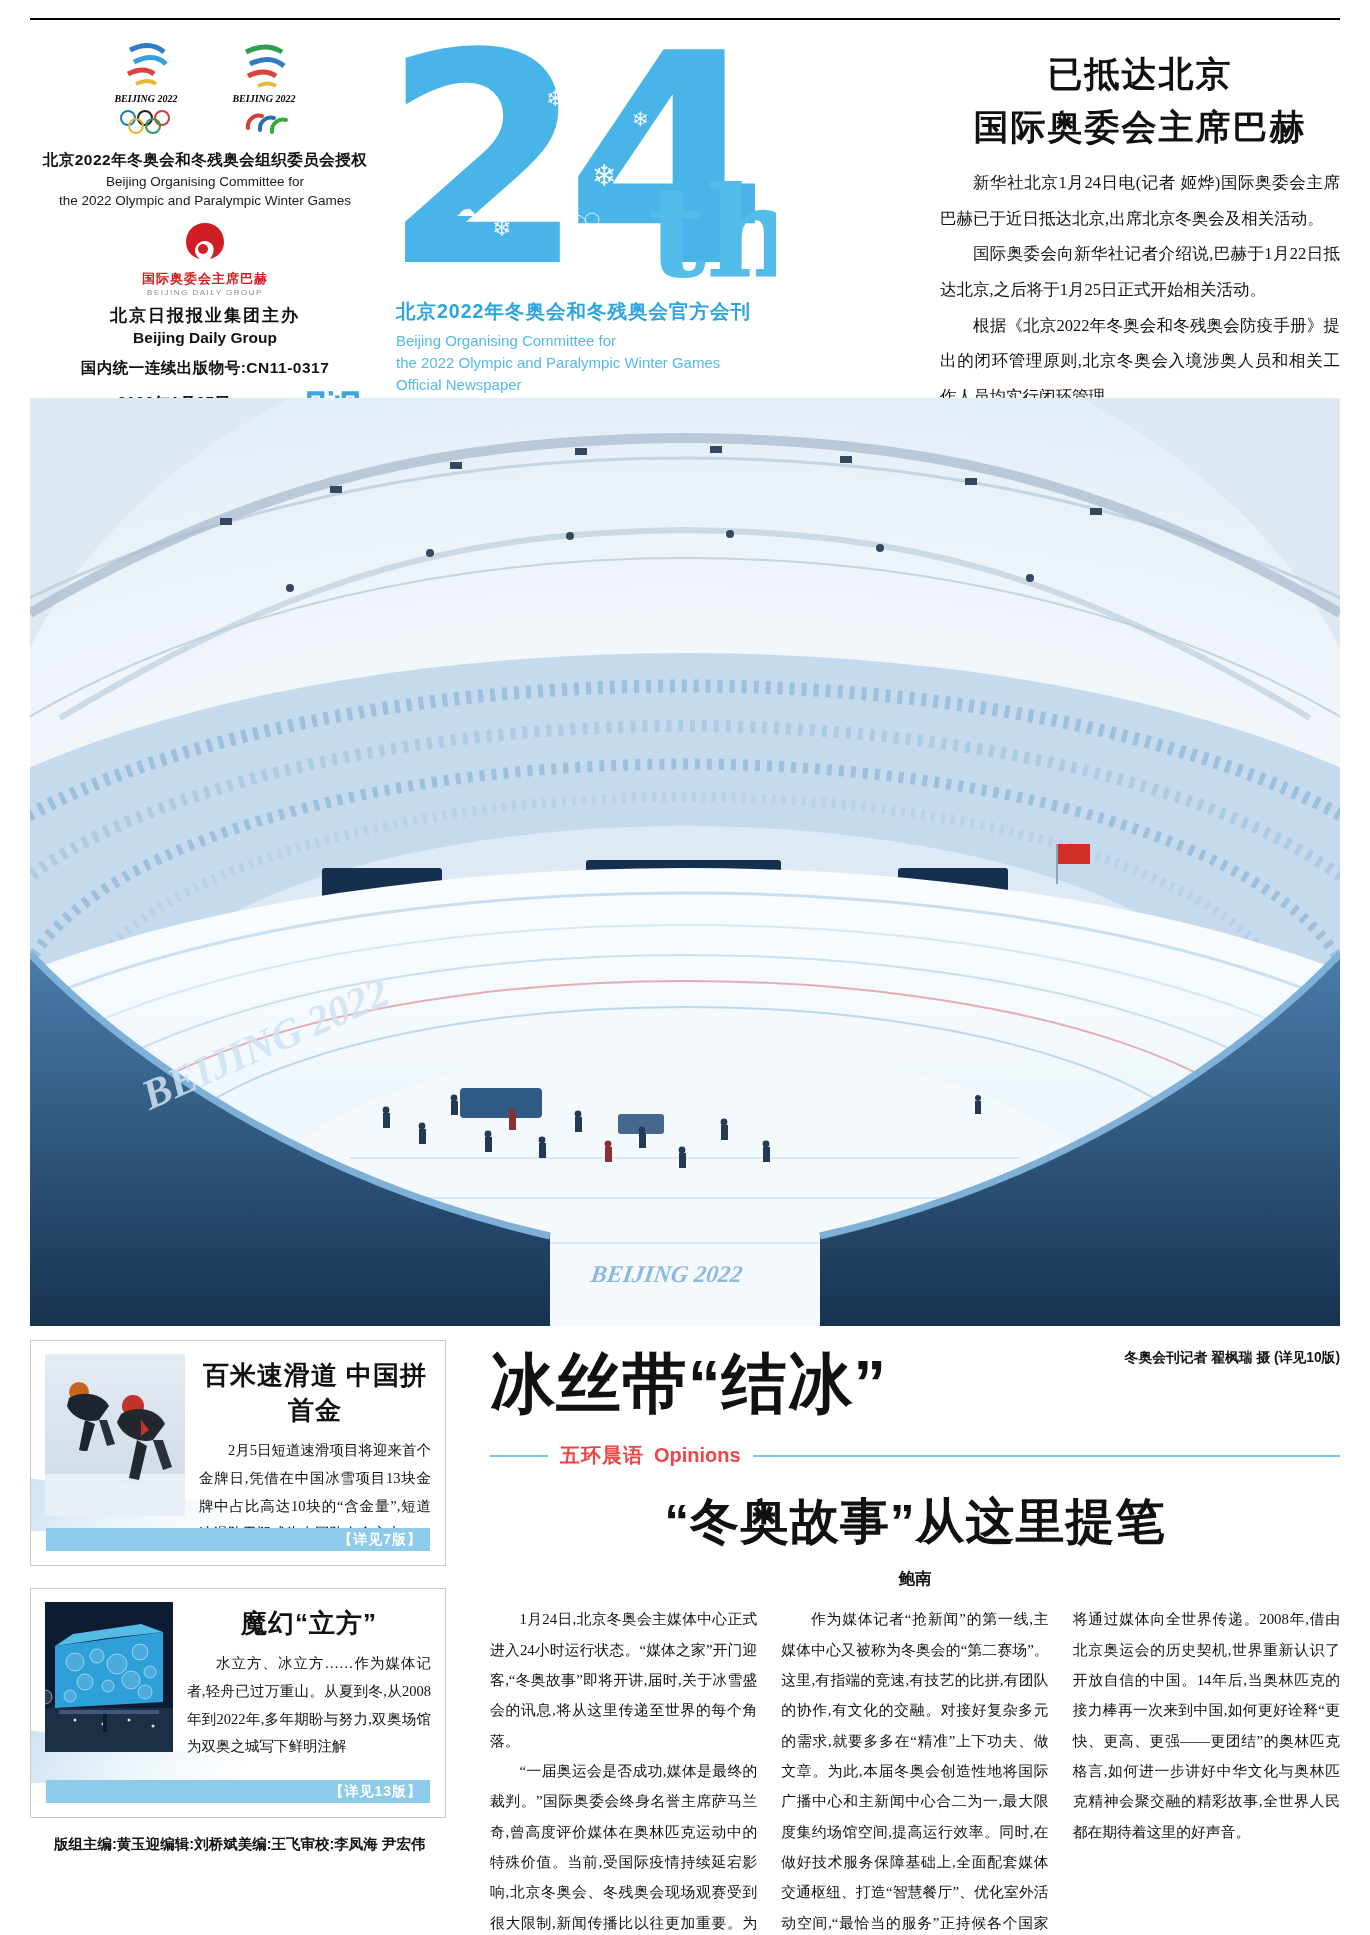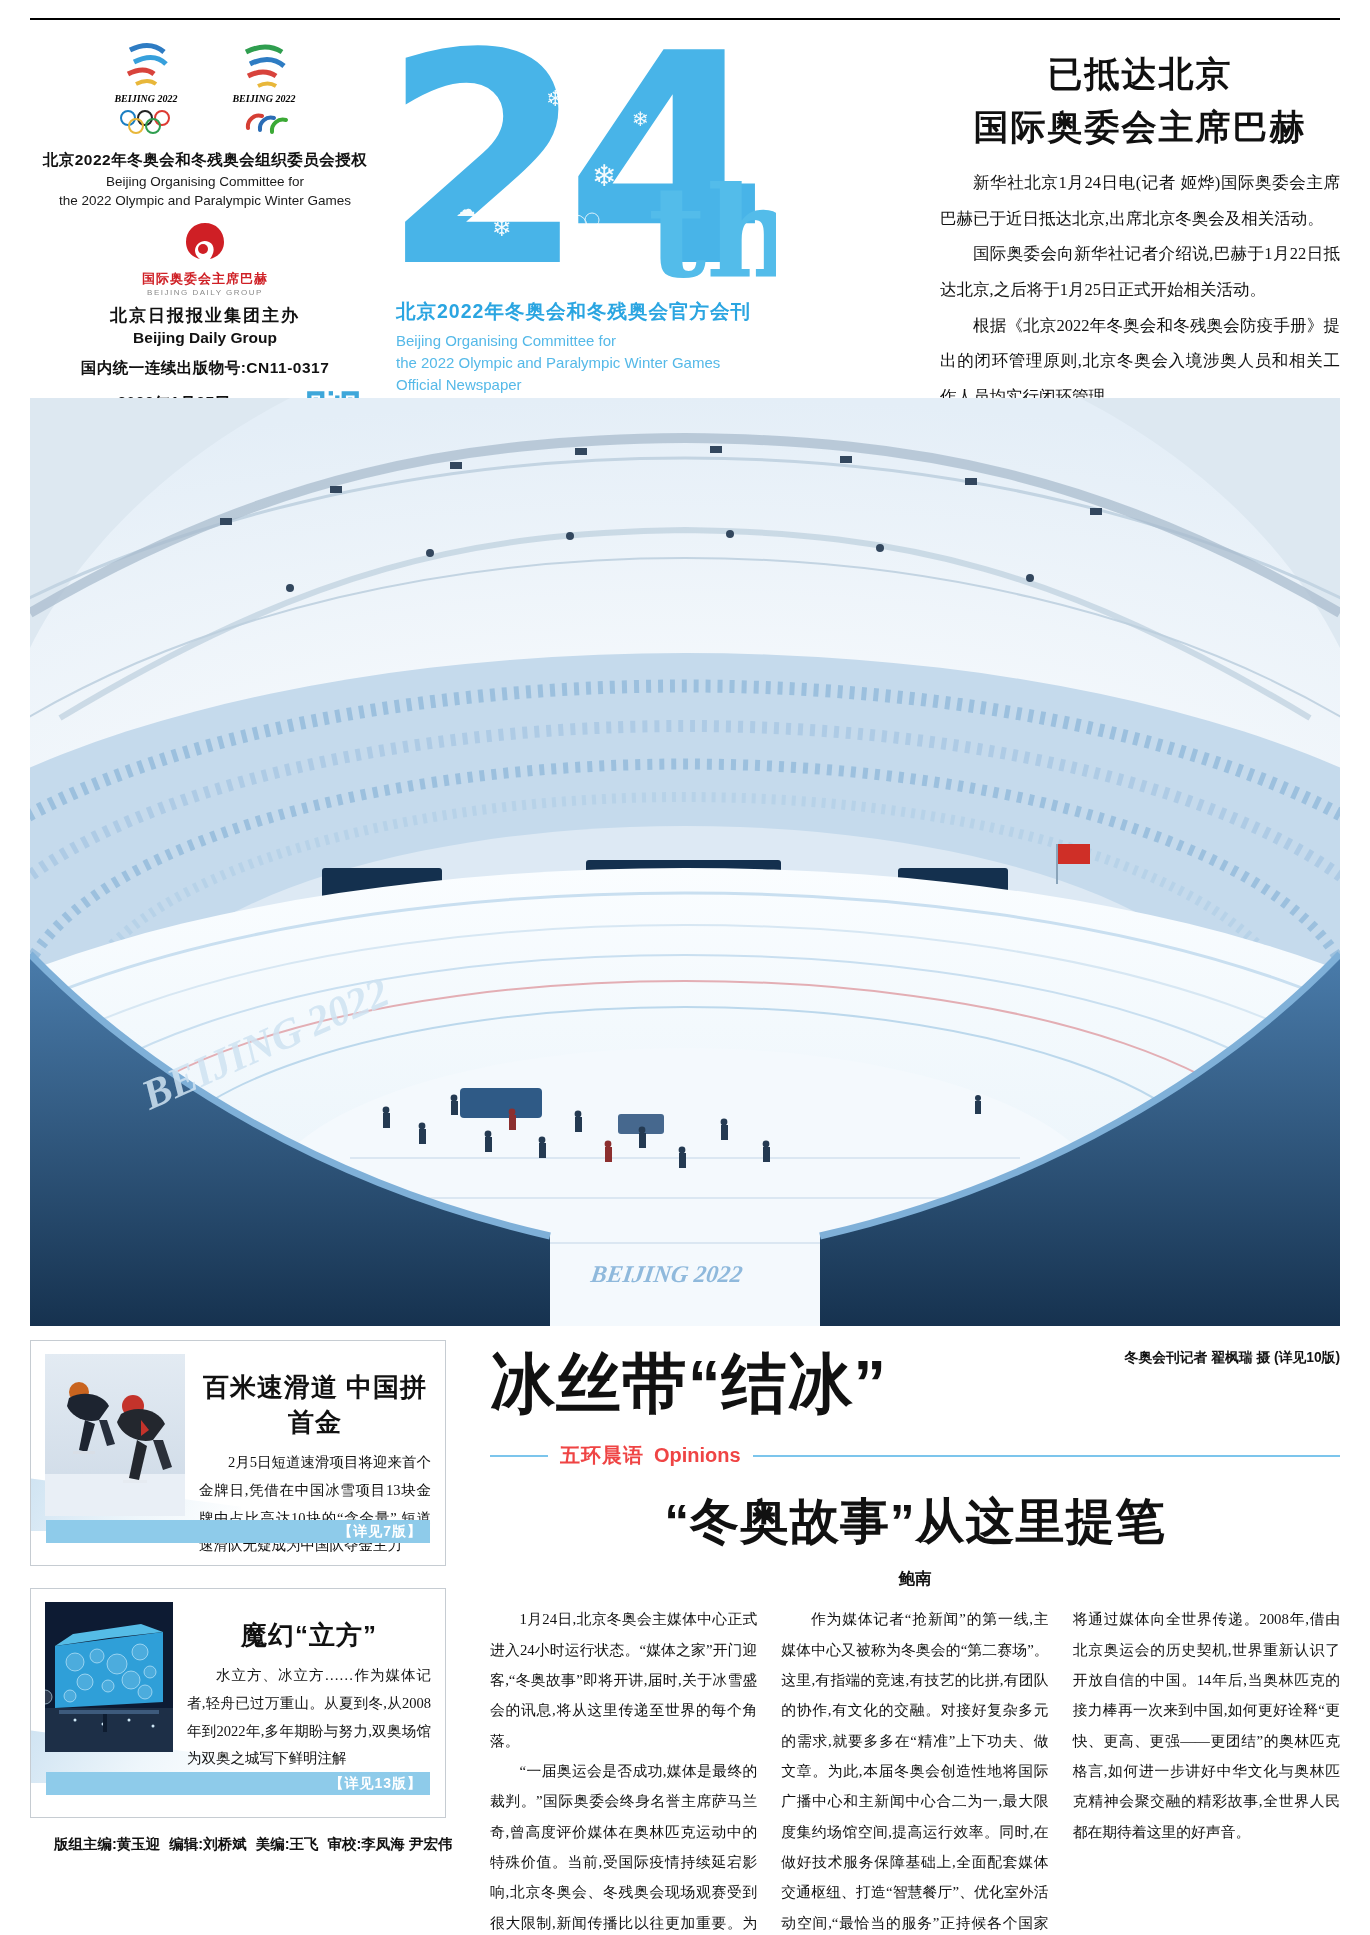--- a/index.html
+++ b/index.html
@@ -40,28 +40,28 @@
   .bottom{display:flex;margin-top:14px;}
   .b-left{width:416px;flex:none;}
   .teaser{border:1px solid #c6ccd2;position:relative;height:226px;box-sizing:border-box;
           padding:13px 14px 0 14px;background:#fff;}
   .teaser + .teaser{margin-top:22px;height:230px;}
   .t-fold{position:absolute;left:0;bottom:34px;width:210px;height:64px;
           background:linear-gradient(120deg,#cfe3f2 0%,#eef6fb 55%,#ffffff 100%);
           clip-path:polygon(0 100%,0 18%,100% 62%,100% 100%);}
   .t-row{display:flex;gap:14px;position:relative;}
   .t-img{flex:none;}
-  .t-content{flex:1;min-width:0;margin-top:12px;}
+  .t-content{flex:1;min-width:0;}
   .t-title{font-size:26px;font-weight:900;text-align:center;letter-spacing:1px;margin-top:4px;}
   .t-body{margin-top:9px;font-size:14.5px;line-height:1.92;text-align:justify;text-indent:2em;
           font-family:"Liberation Serif",serif;}
-  .t-bar{position:absolute;left:15px;right:15px;bottom:22px;height:23px;background:#8ecbea;
+  .t-bar{position:absolute;left:15px;right:15px;bottom:14px;height:23px;background:#8ecbea;
          color:#fff;font-size:14px;font-weight:bold;display:flex;align-items:center;
          justify-content:flex-end;padding-right:8px;letter-spacing:1px;}
-  .edition-credits{margin-top:17px;font-size:14.5px;font-weight:bold;display:flex;gap:9px;
+  .edition-credits{margin-top:17px;font-size:14.5px;font-weight:bold;display:flex;gap:0;
                    padding-left:24px;white-space:nowrap;}
   .b-right{flex:1;padding-left:44px;min-width:0;}
   .feature-row{display:flex;}
   .f-headline{flex:1;font-size:65px;font-weight:900;letter-spacing:1px;line-height:1.05;
               padding-top:10px;white-space:nowrap;}
   .f-caption{width:394px;flex:none;font-size:13.8px;line-height:1.93;text-align:justify;
              font-family:"Liberation Serif",serif;padding-top:4px;}
   .f-caption .cap{text-indent:2em;margin:0;}
   .f-credit{text-align:right;font-weight:bold;font-size:13.8px;margin-top:1px;
             font-family:"Liberation Sans",sans-serif;}

